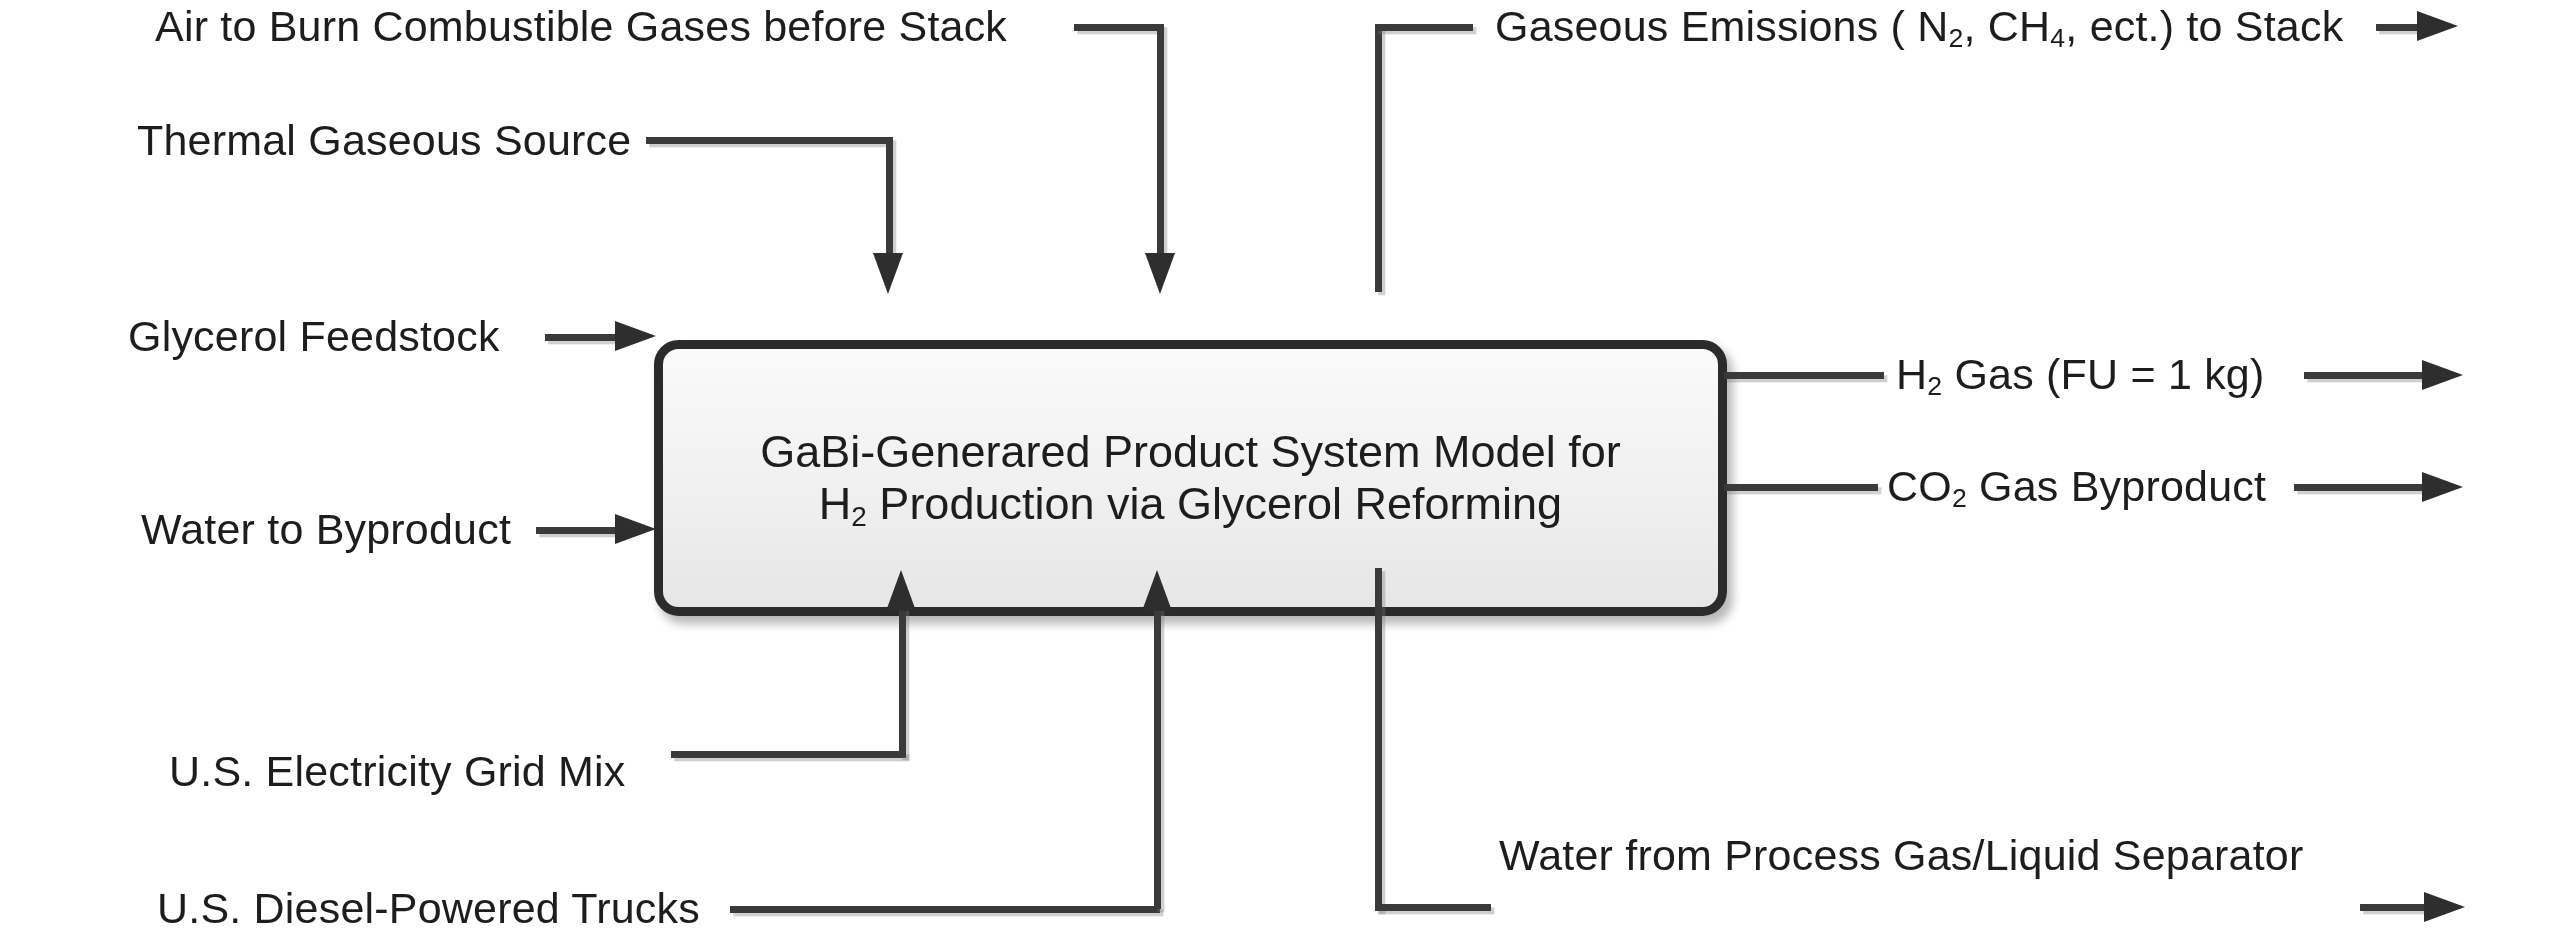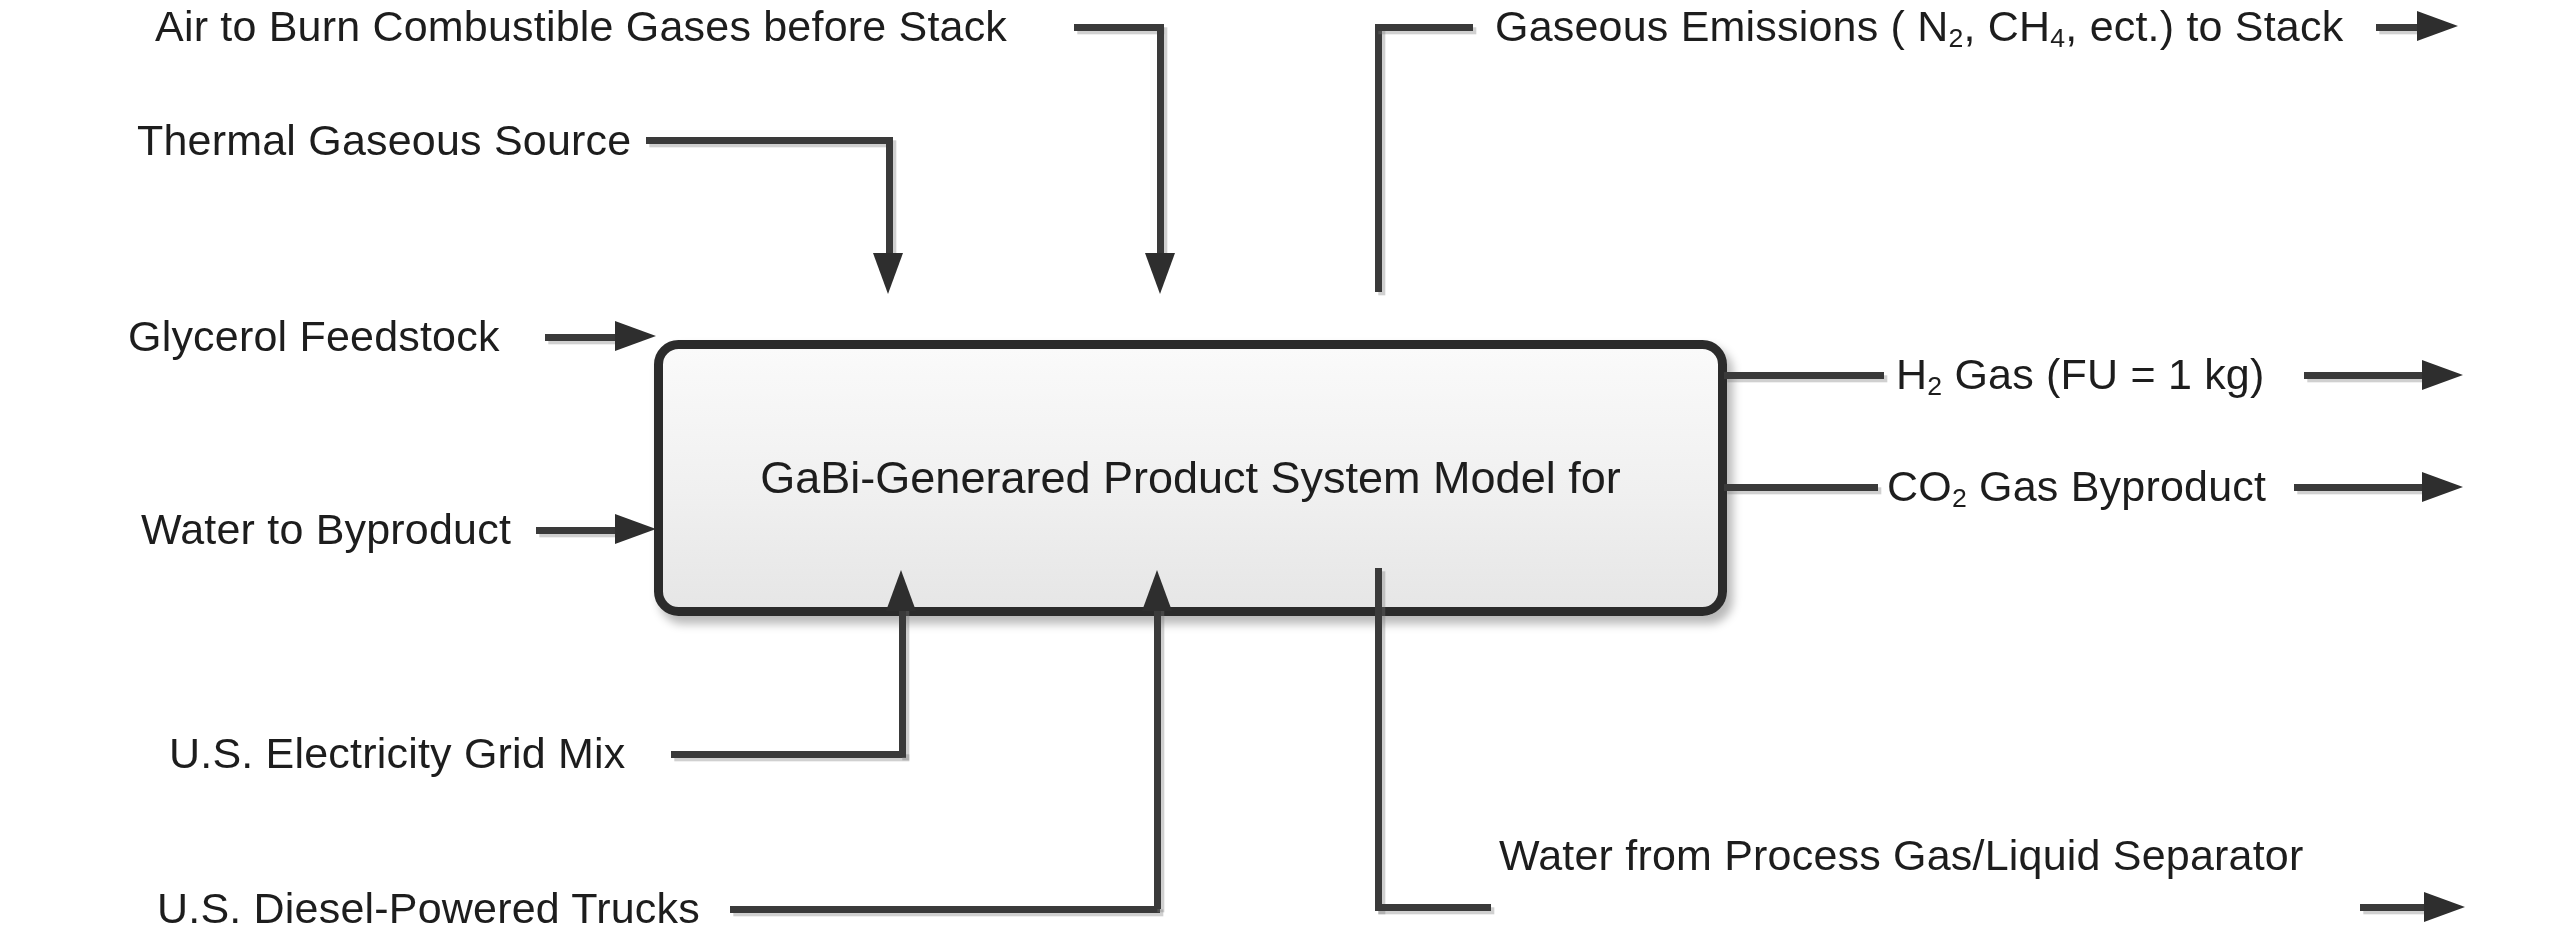--- a/index.html
+++ b/index.html
@@ -29,20 +29,21 @@
   .pbox .bl{font-size:45px;line-height:52px;white-space:nowrap;color:#1d1d1d;}
   .sub{font-size:62%;line-height:0;vertical-align:-0.24em;}
 </style>
 </head>
 <body>
 
 <div class="canvas">
 
   <div class="pbox">
     <div class="bl">GaBi-Generared Product System Model for</div>
+    <div class="bl"><span>H</span><span class="sub">2</span><span> Production via Glycerol Reforming</span></div>
   </div>
 
   <div>
     <div class="lbl" style="left:155px;top:27px;">Air to Burn Combustible Gases before Stack</div>
     <div class="hline" style="left:1074px;top:24px;width:87px;"></div>
     <div class="vline" style="left:1157px;top:24px;height:231px;"></div>
     <div class="ah down" style="left:1145px;top:253px;"></div>
   </div>
 
   <div>
@@ -58,21 +59,21 @@
     <div class="ah right" style="left:615px;top:321px;"></div>
   </div>
 
   <div>
     <div class="lbl" style="left:141px;top:530px;">Water to Byproduct</div>
     <div class="hline" style="left:536px;top:527px;width:88px;"></div>
     <div class="ah right" style="left:615px;top:514px;"></div>
   </div>
 
   <div>
-    <div class="lbl" style="left:169px;top:754px;">U.S. Electricity Grid Mix</div>
+    <div class="lbl" style="left:169px;top:772px;">U.S. Electricity Grid Mix</div>
     <div class="hline" style="left:671px;top:751px;width:235px;"></div>
     <div class="vline" style="left:899px;top:605px;height:152px;"></div>
     <div class="ah up" style="left:886px;top:570px;"></div>
   </div>
 
   <div>
     <div class="lbl" style="left:157px;top:909px;">U.S. Diesel-Powered Trucks</div>
     <div class="hline" style="left:730px;top:906px;width:430px;"></div>
     <div class="vline" style="left:1154px;top:605px;height:304px;"></div>
     <div class="ah up" style="left:1142px;top:570px;"></div>

